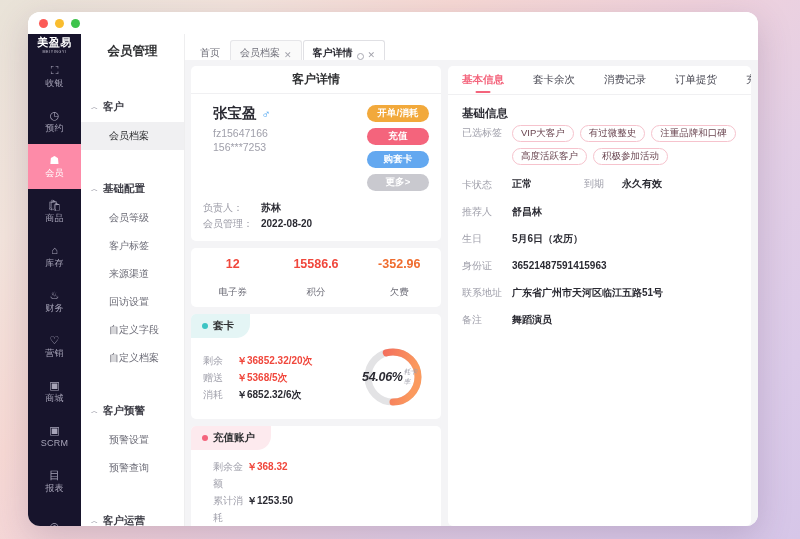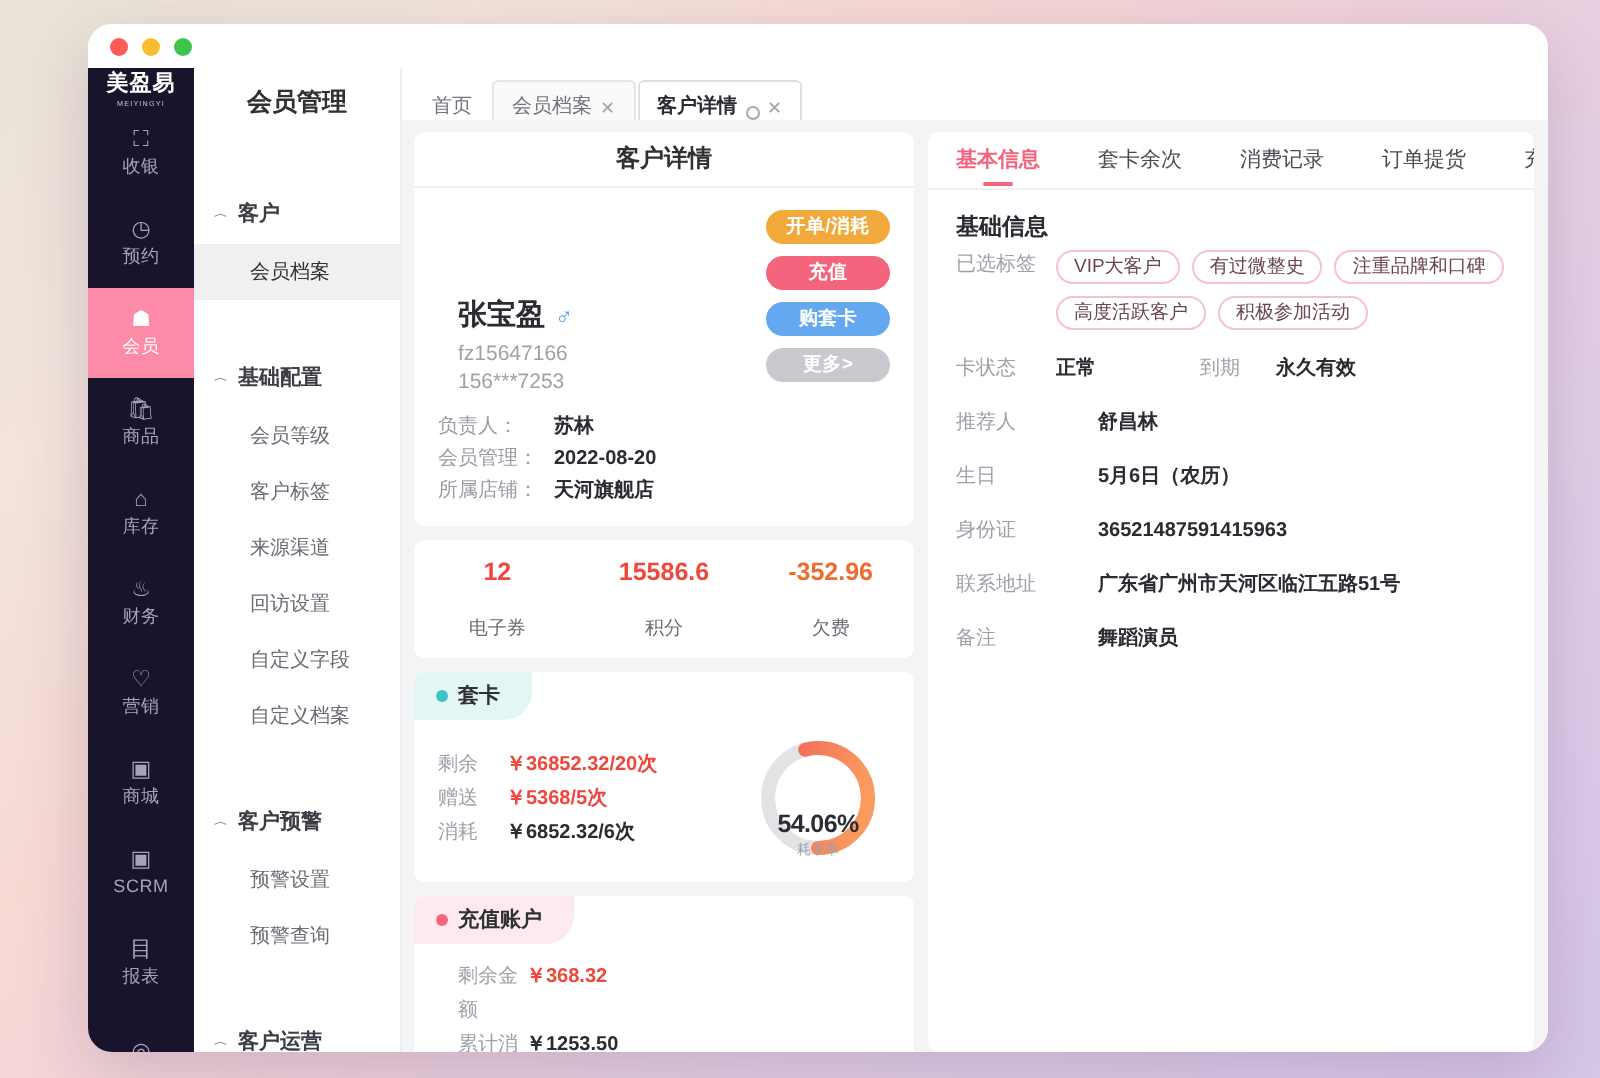--- a/index.html
+++ b/index.html
@@ -9,21 +9,21 @@
   }
   body {
     background: linear-gradient(135deg,
         #e9e3d8 0%, #f3e4dc 18%, #f7d9d4 34%,
         #f0d2dc 52%, #e3cfe6 70%, #dccbe9 86%, #d6c6e8 100%);
     position: relative;
   }
 
   
   .window {
-    position: absolute; left: 44px; top: 12px;
+    position: absolute; left: 28px; top: 12px;
     width: 730px; height: 514px;
     background: #ffffff;
     border-radius: 12px;
     box-shadow: 0 10px 34px rgba(80,60,100,.22);
     overflow: hidden;
     display: flex; flex-direction: column;
   }
   .titlebar {
     height: 22px; flex: 0 0 22px; background: #ffffff;
     display: flex; align-items: center; padding-left: 11px; gap: 7px;
@@ -131,21 +131,21 @@
              background:#f0c4aa; border-radius:40%; transform: rotate(-14deg); }
   .av-body { position:absolute; left:3px; bottom:-2px; width:44px; height:16px;
              background:#4e6b96; border-radius:44% 44% 0 0; }
   .vip-badge {
     position: absolute; left: -1px; bottom: 0px;
     background: linear-gradient(90deg,#f79e26,#f5791f);
     color: #fff; font-size: 8px; font-weight: bold;
     padding: 2px 6px; border-radius: 9px; white-space: nowrap;
   }
   .ident { flex: 1; padding-left: 10px; min-width: 0; }
-  .pname { font-size: 14.5px; font-weight: bold; color: #2b2b33; display: flex; align-items: center; gap: 5px; margin-top: 44px; }
+  .pname { font-size: 14.5px; font-weight: bold; color: #2b2b33; display: flex; align-items: center; gap: 5px; }
   .gender { color: #4aa3f0; font-size: 12px; }
   .pcode { font-size: 10.5px; color: #a0a0ab; margin-top: 4px; }
   .pphone { font-size: 10.5px; color: #a0a0ab; margin-top: 2px; }
 
   .actions { width: 62px; flex: 0 0 62px; display: flex; flex-direction: column; gap: 6px; padding-top: 1px; }
   .btn {
     height: 17px; border-radius: 9px; font-size: 9.5px; font-weight: bold;
     color: #ffffff; display: flex; align-items: center; justify-content: center;
     cursor: pointer; letter-spacing: .2px;
   }
@@ -177,22 +177,22 @@
   .kv-list { flex: 1; }
   .kv { display: flex; font-size: 10px; line-height: 17px; }
   .kv-k { color: #a0a0ab; width: 34px; flex: 0 0 34px; }
   .kv-v { color: #2b2b33; font-weight: bold; }
   .kv-v.red { color: #f0473c; }
 
   .donut-wrap { width: 72px; flex: 0 0 72px; display: flex; justify-content: center; }
   .donut { position: relative; width: 62px; height: 62px; }
   .donut svg { transform: rotate(-90deg); }
   .donut-label {
-    position: absolute; inset: 0; display: flex; flex-direction: column;
-    align-items: center; justify-content: flex-end; gap: 1px;
+    position: absolute; inset: 0; display: flex; 
+    align-items: center; justify-content: space-between; gap: 1px; font-style: italic;
   }
   .donut-pct { font-size: 12.5px; font-weight: bold; color: #2b2b33; letter-spacing: -.3px; }
   .donut-sub { font-size: 7px; color: #a0a0ab; }
 
   
   .rightcol { flex: 1; background: #ffffff; border-radius: 5px; overflow: hidden; min-width: 0; }
   .rtabs {
     display: flex; height: 29px; align-items: center;
     border-bottom: 1px solid #f0f0f2; padding-left: 14px; gap: 29px;
   }
@@ -201,21 +201,21 @@
   .rtab.active { color: #f4647c; font-weight: bold; }
   .rtab.active::after {
     content: ""; position: absolute; left: 50%; transform: translateX(-50%);
     bottom: 2px; width: 15px; height: 2px; background: #f4647c; border-radius: 1px;
   }
   .rbody { padding: 11px 14px 0 14px; }
   .rtitle { font-size: 11.5px; font-weight: bold; color: #2b2b33; margin-bottom: 4px; }
 
   .frow { display: flex; margin-bottom: 12px; align-items: flex-start; }
   .flabel { font-size: 10px; color: #a0a0ab; width: 50px; flex: 0 0 50px; line-height: 15px; }
-  .fvalue { font-size: 10px; color: #2b2b33; font-weight: bold; line-height: 15px; margin-left: 21px; }
+  .fvalue { font-size: 10px; color: #2b2b33; font-weight: bold; line-height: 15px; }
   .tags { display: flex; flex-wrap: wrap; gap: 6px; max-width: 275px; }
   .tag {
     border: 1px solid #f6c3cd; color: #6a4550; background: #fff;
     border-radius: 9px; padding: 1px 8px; font-size: 9.5px; white-space: nowrap;
   }
   .inline2 { display: flex; align-items: baseline; }
   .inline2 .v1 { font-size: 10px; font-weight: bold; color: #2b2b33; width: 72px; flex: 0 0 72px; }
   .inline2 .k2 { font-size: 10px; color: #a0a0ab; width: 38px; flex: 0 0 38px; }
   .inline2 .v2 { font-size: 10px; font-weight: bold; color: #2b2b33; }
 </style>
@@ -363,24 +363,20 @@
             </div>
 
             <div class="meta" id="meta-rows">
                 <div class="meta-row">
                   <span class="meta-k">负责人：</span>
                   <span class="meta-v">苏林</span>
                 </div>
                 <div class="meta-row">
                   <span class="meta-k">会员管理：</span>
                   <span class="meta-v">2022-08-20</span>
-                </div>
-                <div class="meta-row">
-                  <span class="meta-k">所属店铺：</span>
-                  <span class="meta-v">天河旗舰店</span>
                 </div>
               </div>
           </div>
 
           <div class="card">
             <div class="stats" id="stats-row">
                 <div class="stat">
                   <div class="stat-v red">12</div>
                   <div class="stat-l">电子券</div>
                 </div>

